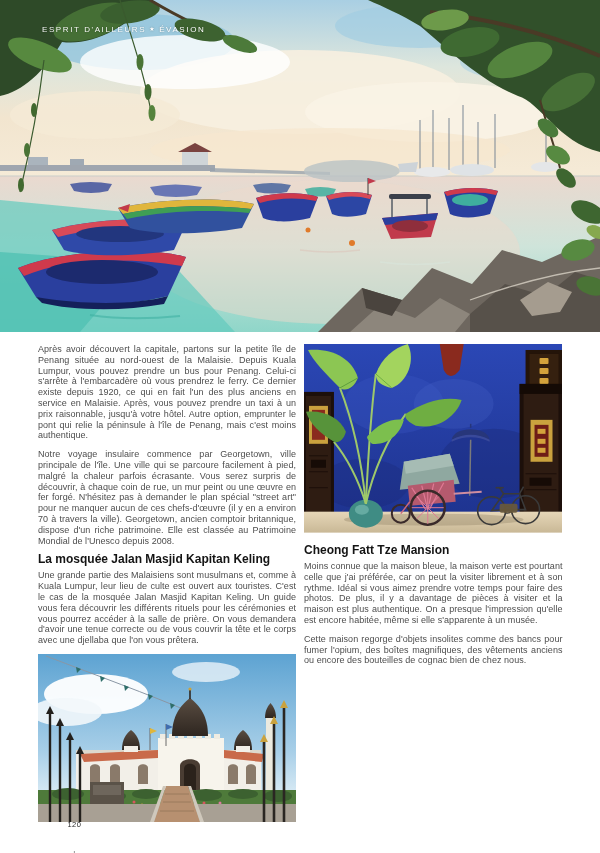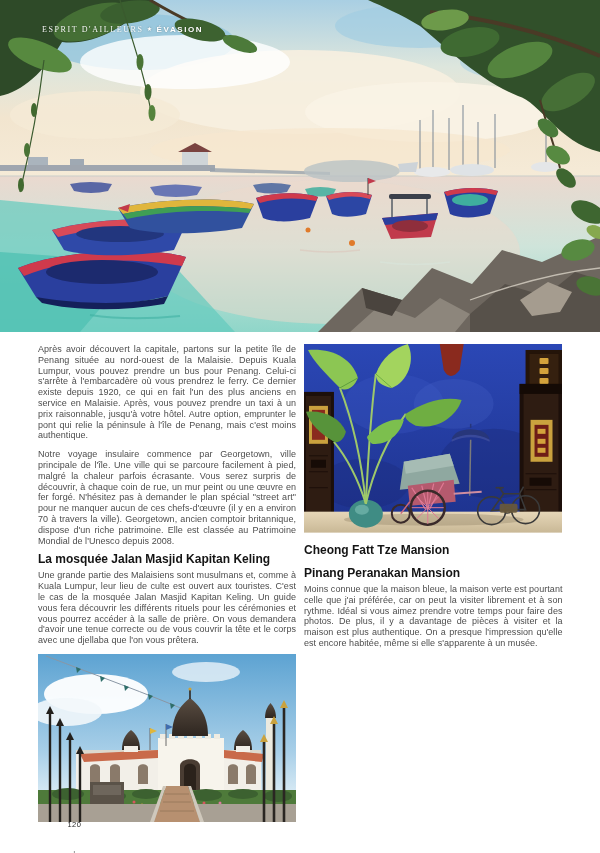--- a/index.html
+++ b/index.html
@@ -13,23 +13,23 @@
   }
   .hero-wrap { position:absolute; top:0; left:0; width:600px; height:332px; }
   .hero-wrap svg { display:block; width:600px; height:332px; }
 
   .badge {
     position:absolute; top:25px; left:42px;
     color:#ffffff; font-size:8px; letter-spacing:1.6px;
     text-shadow:0 0 2px rgba(0,0,0,.35);
     white-space:nowrap;
   }
-  .badge .series { font-weight:400; opacity:.95;font-family:Liberation Serif, serif; }
+  .badge .series { font-weight:400; opacity:.95; }
   .badge .sep { font-size:6px; margin:0 3px; vertical-align:1px; }
-  .badge .section { font-weight:700; }
+  .badge .section { font-weight:400; }
 
   .columns {
     position:absolute; top:344px; left:38px; width:524px;
     display:flex; gap:8px;
   }
   .col { width:258.5px; }
 
   p.body {
     margin:0 0 8px 0;
     font-size:9px; line-height:10.8px;
@@ -463,22 +463,22 @@
           <line x1="192" y1="144" x2="200" y2="144" stroke-width="1.6"></line>
           <line x1="216" y1="150" x2="220" y2="143" stroke-width="1.6"></line>
           <circle cx="204" cy="166" r="3.5" stroke-width="1.4"></circle>
         </g>
         <rect x="196" y="160" width="18" height="9" rx="2" fill="#6a5a3a" opacity=".9"></rect>
       </svg>
     </div>
 
     <h3 class="section">Cheong Fatt Tze Mansion</h3>
 
-    <h3 class="section">Pinang Peranakan Mansion</h3>
     <p class="body">Moins connue que la maison bleue, la maison verte est pourtant celle que j'ai préférée, car on peut la visiter librement et à son rythme. Idéal si vous aimez prendre votre temps pour faire des photos. De plus, il y a davantage de pièces à visiter et la maison est plus authentique. On a presque l'impression qu'elle est encore habitée, même si elle s'apparente à un musée.</p>
+    <p class="body">Cette maison regorge d'objets insolites comme des bancs pour fumer l'opium, des boîtes magnifiques, des vêtements anciens ou encore des bouteilles de cognac bien de chez nous.</p>
   </div>
 </div>
 
 <div class="footer">
   <span class="pageno">120</span>
   <span class="divider">|</span>
   <span class="site">ESPRITBERRY.FR</span>
 </div>
 
 </body></html>

